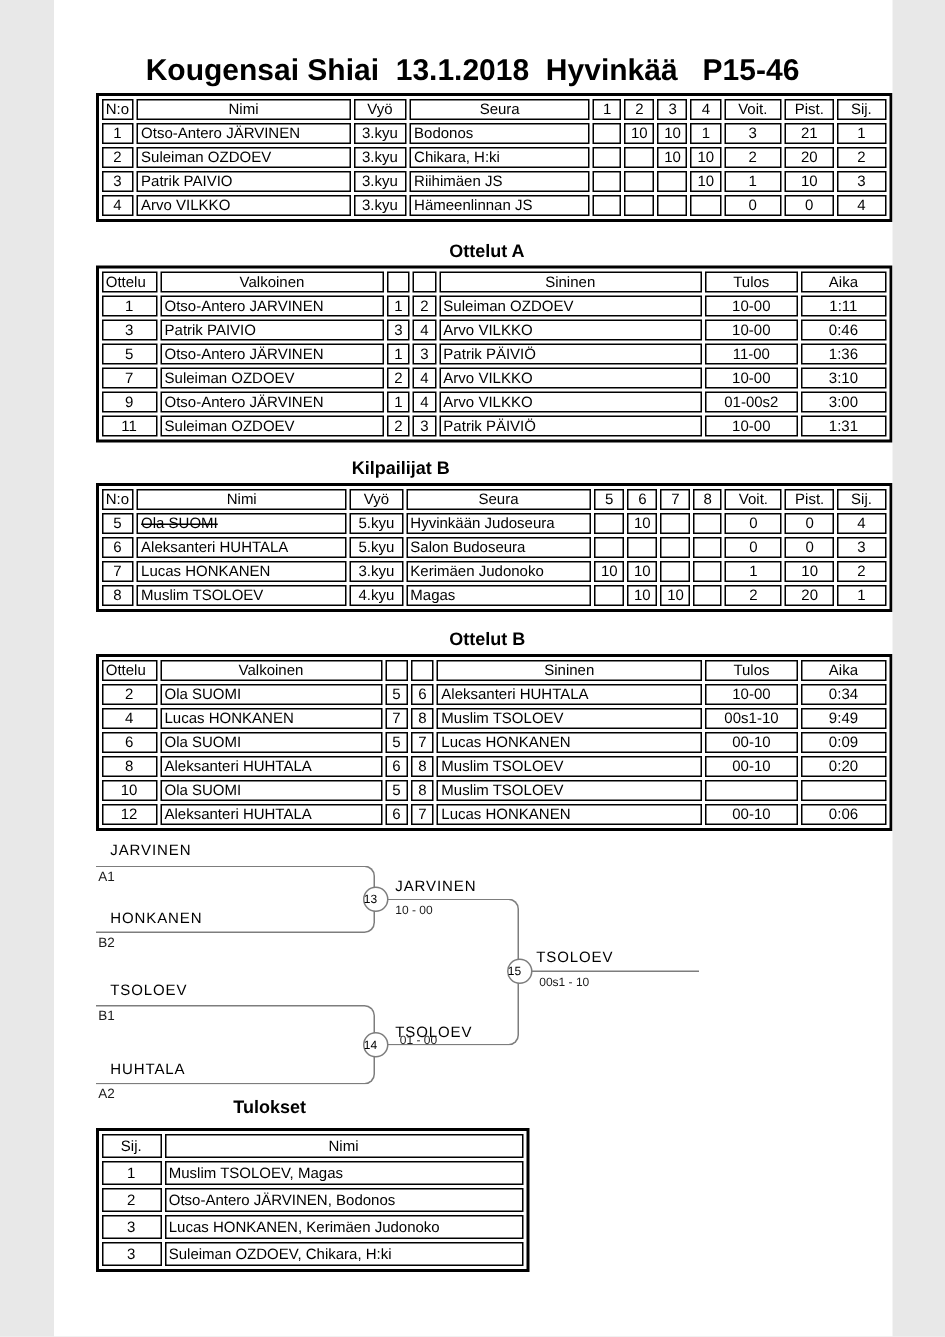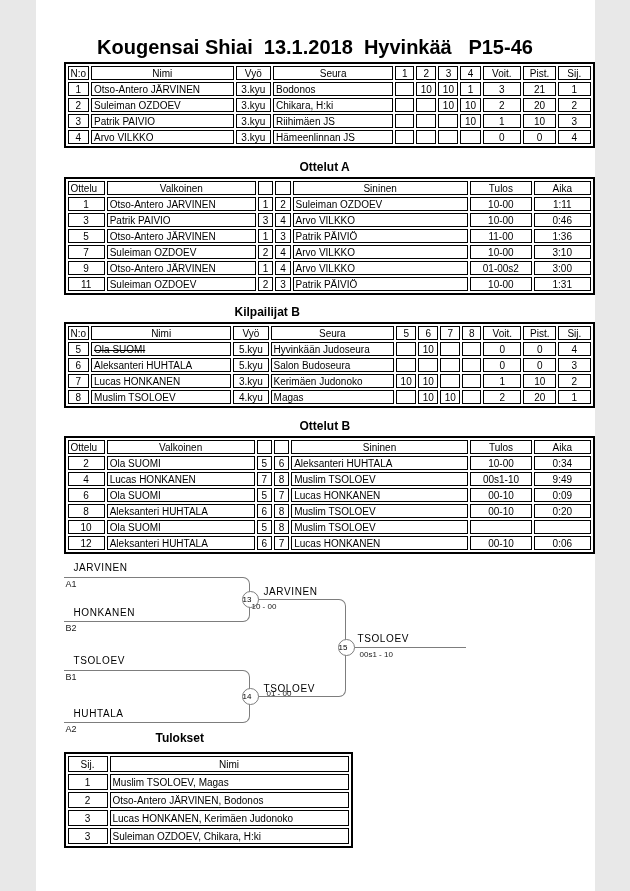--- a/index.html
+++ b/index.html
@@ -389,21 +389,21 @@
     <div class="b-name" style="left:10px;top:48px">HONKANEN</div>
     <div class="b-code" style="left:2px;top:65px">B2</div>
 
     <div class="b-name" style="left:10px;top:96px">TSOLOEV</div>
     <div class="b-code" style="left:2px;top:114px">B1</div>
     <div class="b-name" style="left:10px;top:149px">HUHTALA</div>
     <div class="b-code" style="left:2px;top:166px">A2</div>
 
     <div class="b-circle" style="left:178px;top:33px">13</div>
     <div class="b-name" style="left:200px;top:27px">JARVINEN</div>
-    <div class="b-score" style="left:188px;top:44px">10 - 00</div>
+    <div class="b-score" style="left:200px;top:44px">10 - 00</div>
 
     <div class="b-circle" style="left:178px;top:130px">14</div>
     <div class="b-name" style="left:200px;top:124px">TSOLOEV</div>
     <div class="b-score" style="left:203px;top:131px">01 - 00</div>
 
     <div class="b-circle" style="left:274px;top:81px">15</div>
     <div class="b-name" style="left:294px;top:74px">TSOLOEV</div>
     <div class="b-score" style="left:296px;top:92px">00s1 - 10</div>
   </div>
 

